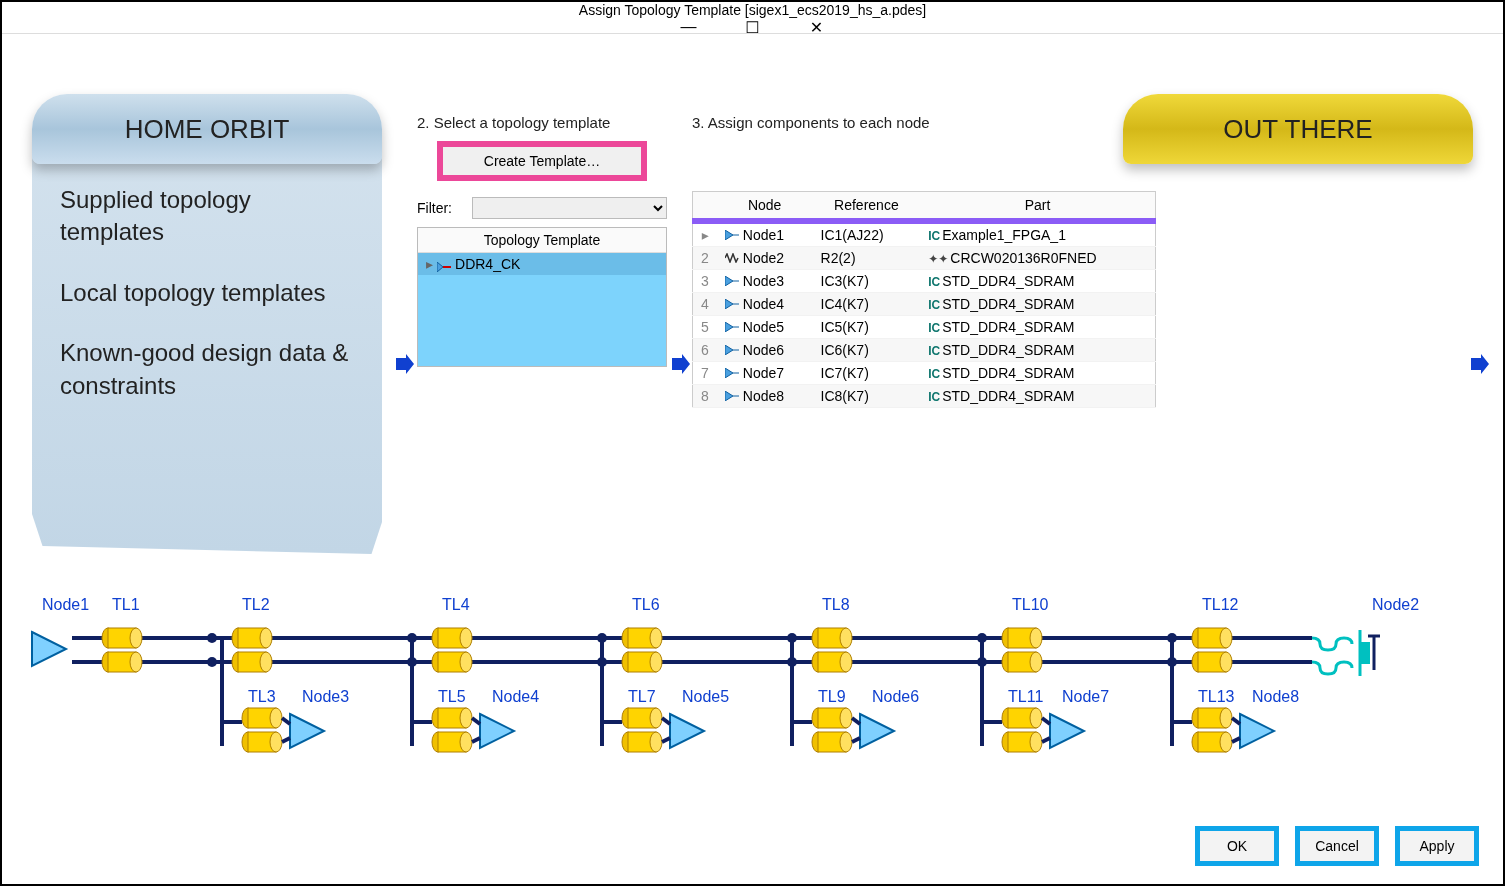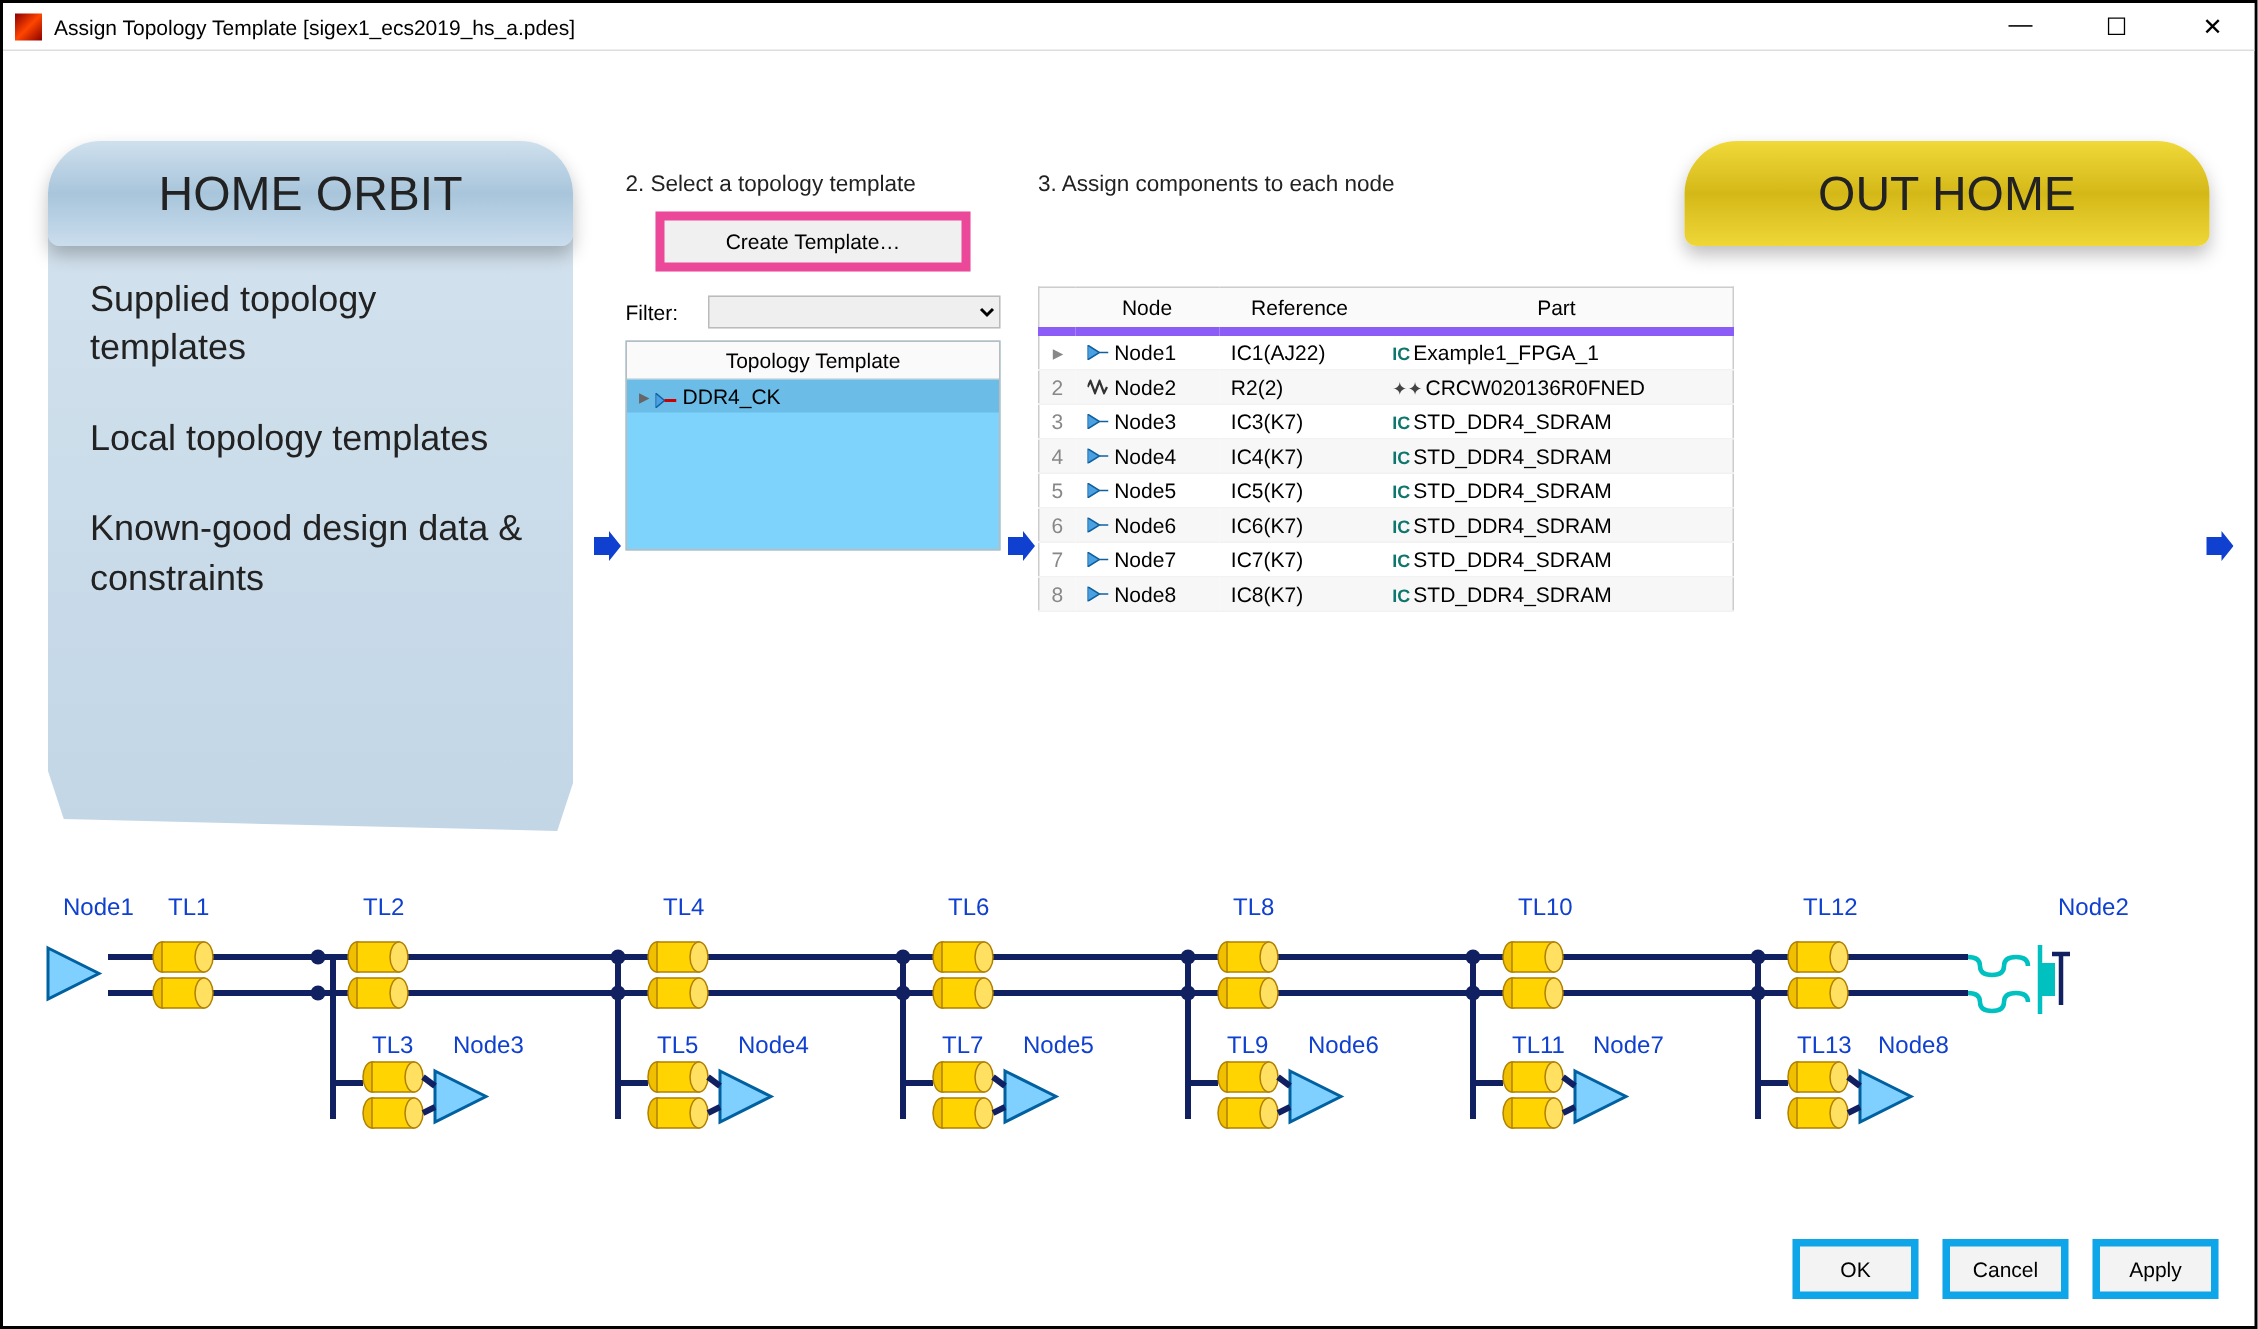--- a/index.html
+++ b/index.html
@@ -11,20 +11,21 @@
   position: relative;
   border: 2px solid #000;
 }
 .titlebar {
   height: 32px;
   background: #fff;
   display: flex;
   align-items: center;
   padding: 0 8px;
   border-bottom: 1px solid #ddd;
+  flex-direction: column;
 }
 .titlebar-icon {
   width: 18px; height: 18px;
   background: linear-gradient(135deg,#8b0000,#ff4500,#8b0000);
   margin-right: 8px;
 }
 .titlebar-text { font-size: 14px; flex: 1; }
 .titlebar-controls { display: flex; gap: 24px; font-size: 16px; }
 .titlebar-controls span { cursor: default; width:40px; text-align:center; }
 
@@ -41,21 +42,21 @@
   color: #222;
 }
 .scroll-left { left: 30px; top: 60px; }
 .scroll-right { right: 30px; top: 60px; }
 .scroll-top {
   height: 70px;
   border-radius: 35px 35px 8px 8px;
   display: flex;
   align-items: center;
   justify-content: center;
-  font-size: 32px;
+  font-size: 26px;
   font-weight: 400;
   box-shadow: 0 6px 12px rgba(0,0,0,.25);
   position: relative;
   z-index: 2;
 }
 .scroll-left .scroll-top { background: linear-gradient(180deg,#cfe0ed 0%,#a8c5db 50%,#cadded 100%); }
 .scroll-right .scroll-top { background: linear-gradient(180deg,#f0d93a 0%,#d4b818 50%,#efd738 100%); }
 .scroll-body {
   margin-top: -10px;
   padding: 30px 28px 50px 28px;
@@ -191,21 +192,21 @@
   <div class="scroll-banner scroll-left">
     <div class="scroll-top">HOME ORBIT</div>
     <div class="scroll-body">
       <p>Supplied topology templates</p>
       <p>Local topology templates</p>
       <p>Known-good design data &amp; constraints</p>
     </div>
   </div>
 
   <div class="scroll-banner scroll-right">
-    <div class="scroll-top">OUT HOME</div>
+    <div class="scroll-top">OUT THERE</div>
   </div>
 
   <div class="col2">
     <div class="col-heading">2. Select a topology template</div>
     <button class="create-btn">Create Template…</button>
     <div class="filter-row">
       <span>Filter:</span>
       <select></select>
     </div>
     <div class="template-list">

